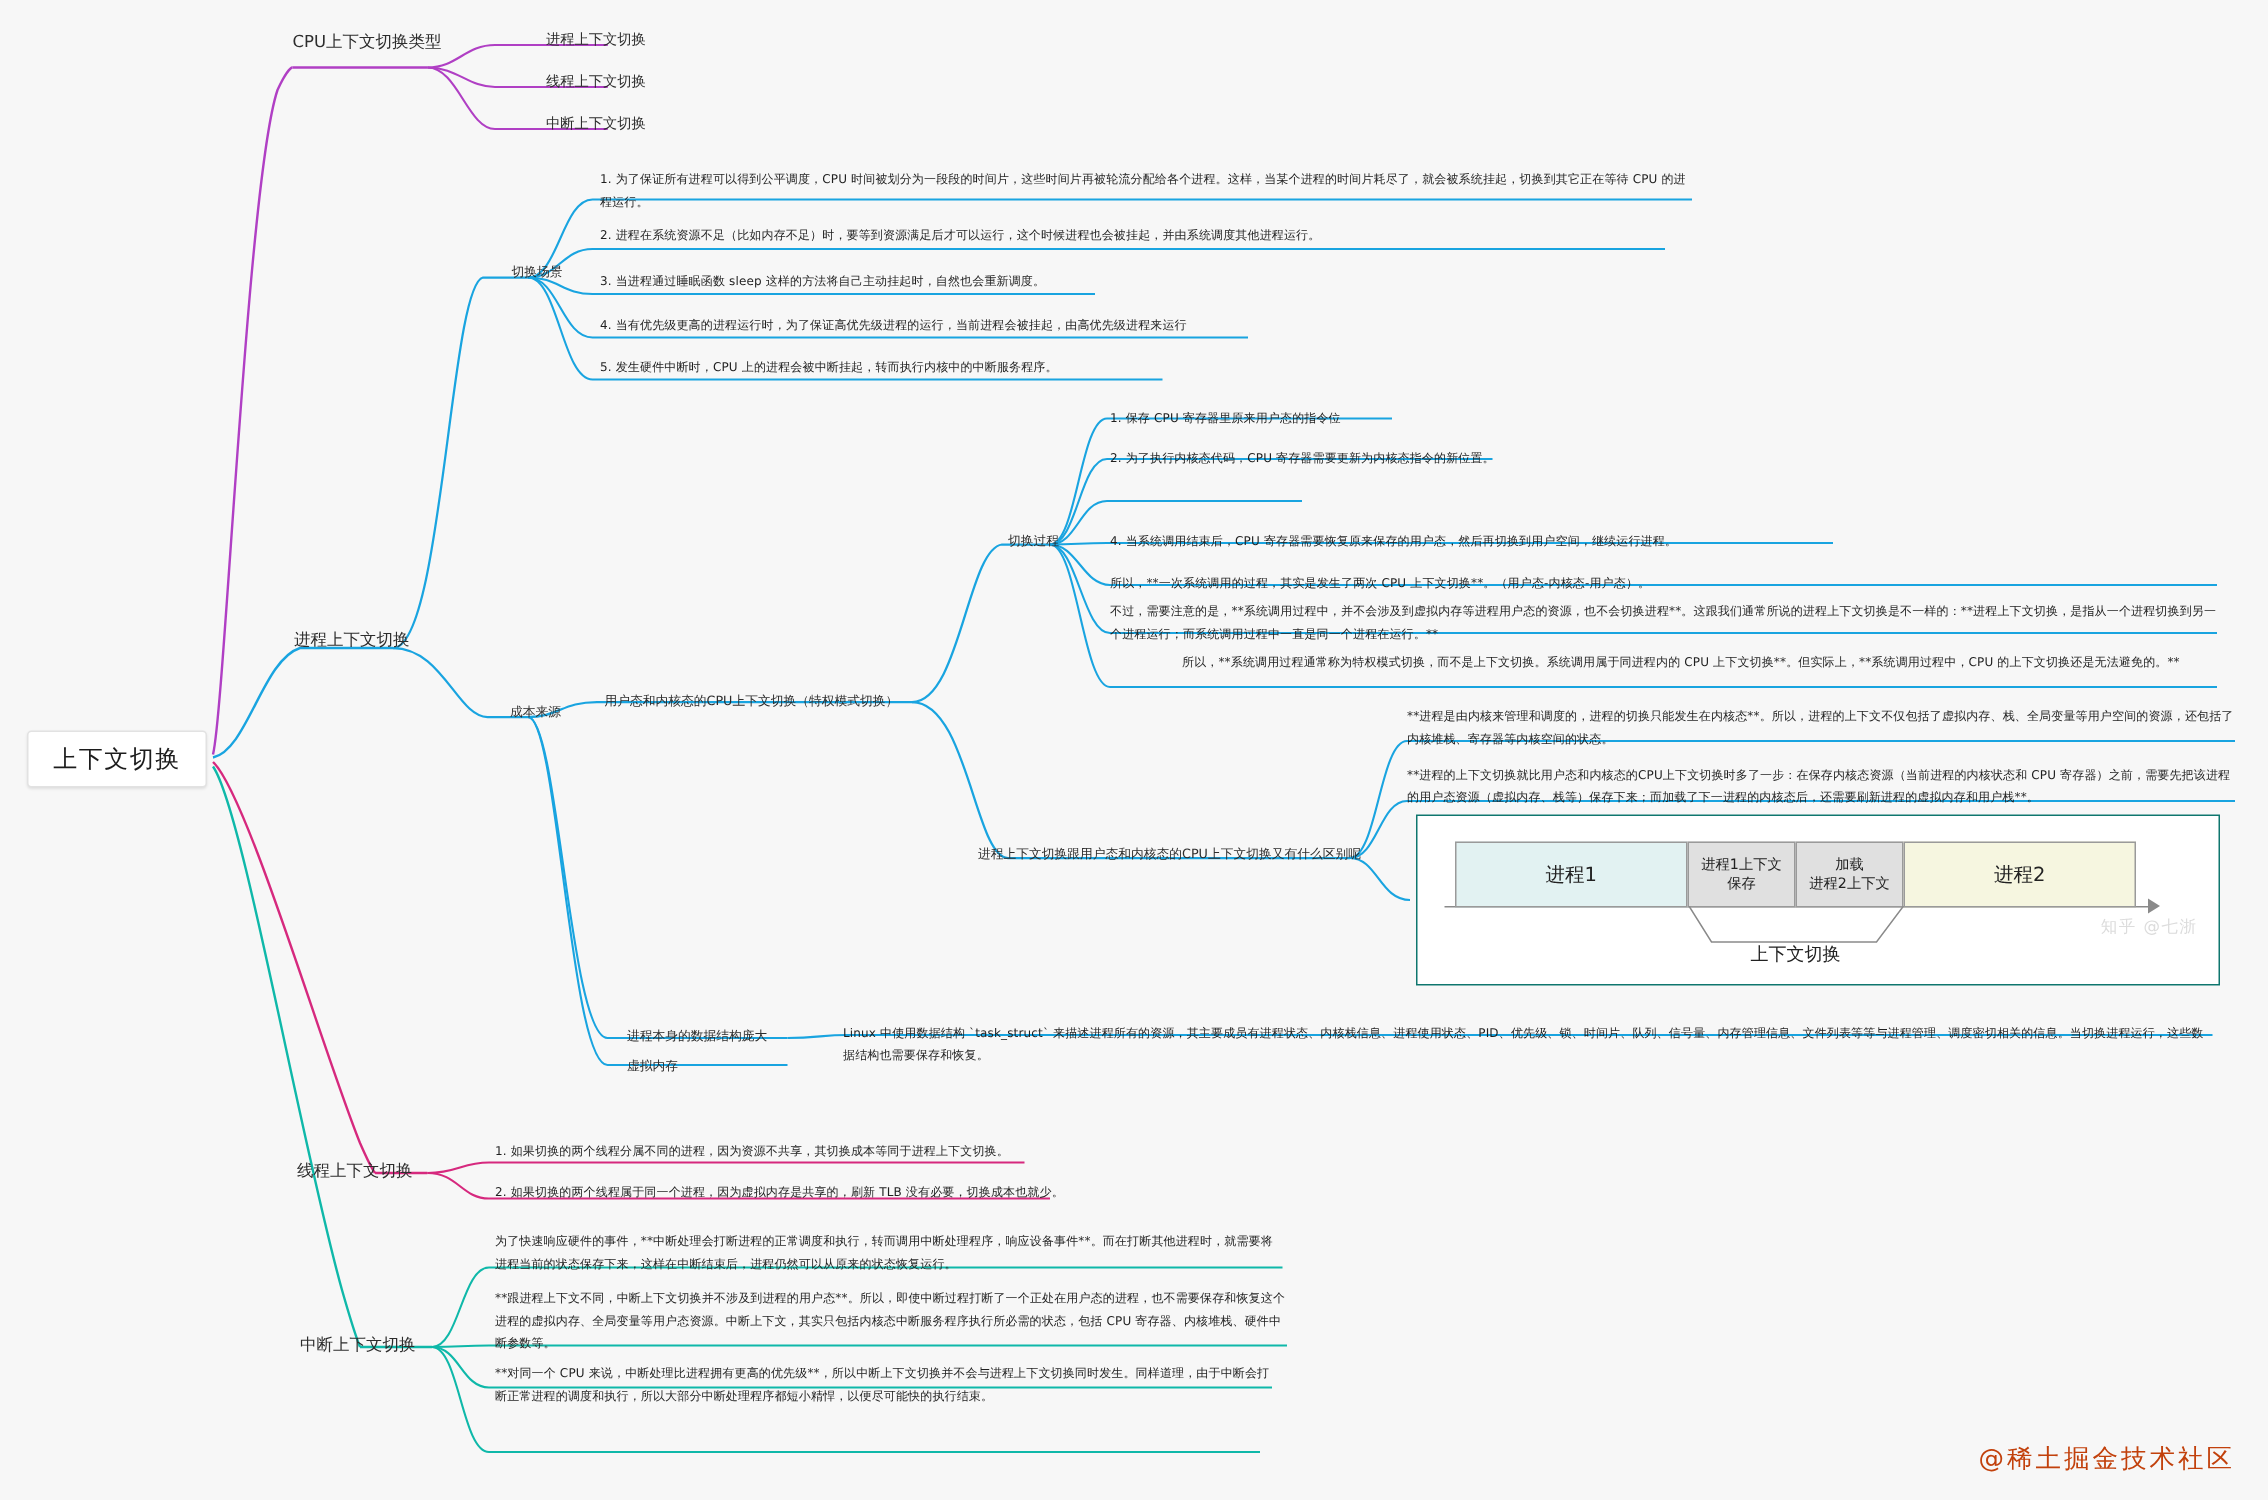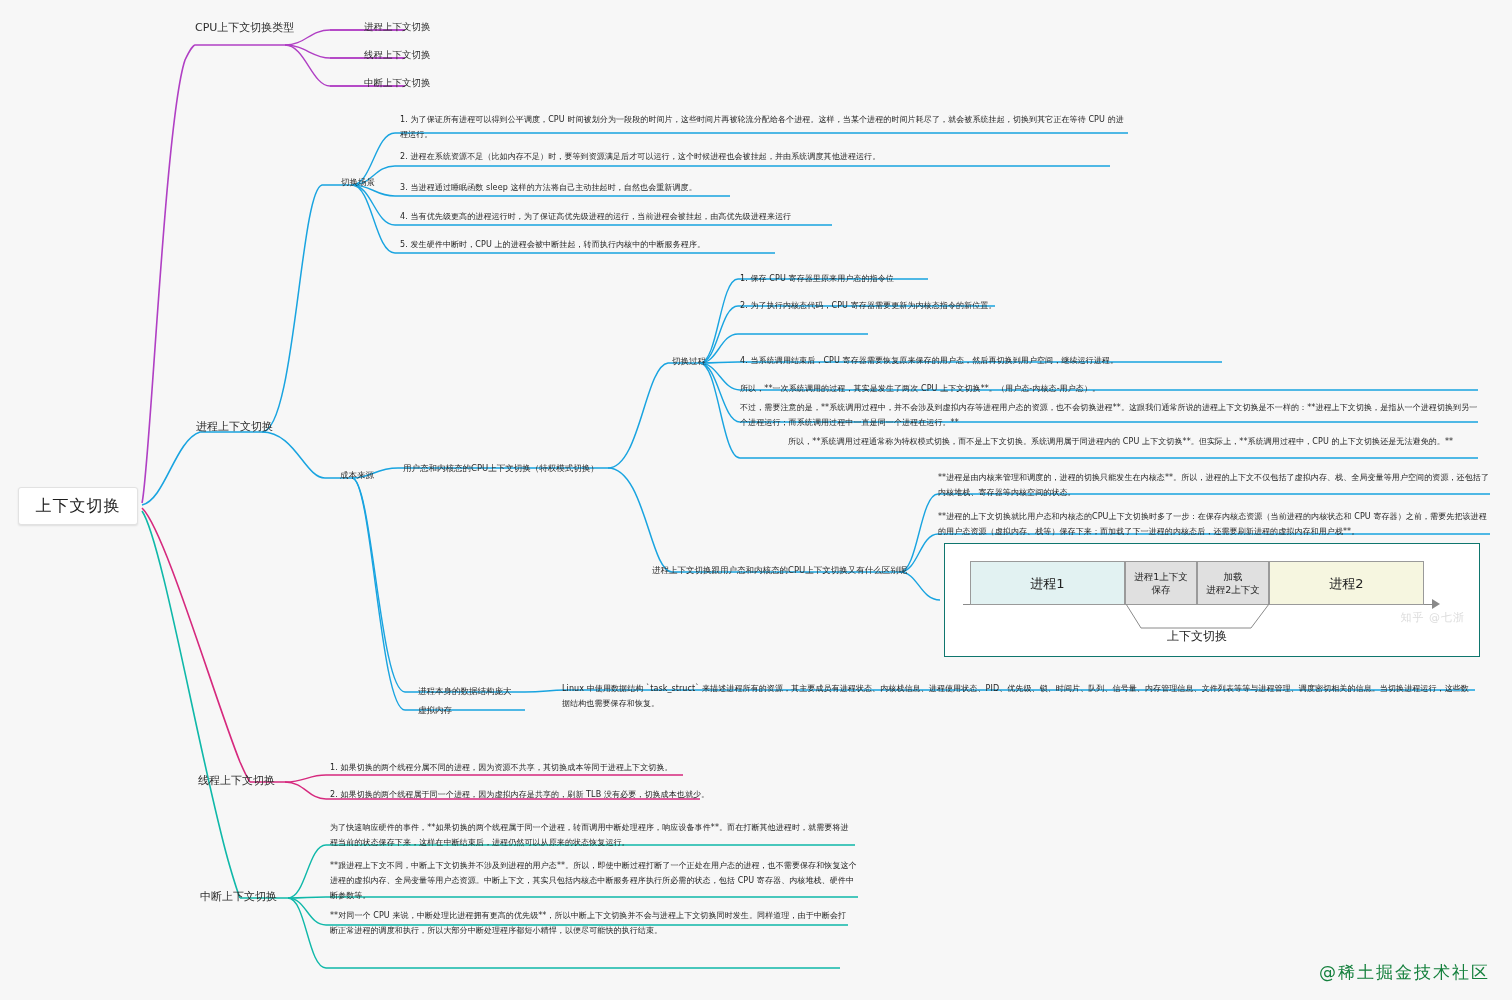--- a/index.html
+++ b/index.html
@@ -30,21 +30,21 @@
   .lbl.tiny{font-size:8.5px;}
 
   
   .para{
     font-size:8px;line-height:15px;color:#1f1f1f;
     text-align:left;letter-spacing:.1px;
   }
 
   .wm{
     position:absolute;right:22px;bottom:16px;
-    font-size:17px;color:#15803d;letter-spacing:2px;
+    font-size:17px;color:#c2410c;letter-spacing:2px;
     user-select:none;
   }
 
   
   .figure{
     position:absolute;left:944px;top:543px;width:534px;height:112px;
     background:#ffffff;border:1px solid #0f766e;
   }
   .fig-inner{position:absolute;inset:0;}
   .fig-axis{
@@ -251,21 +251,21 @@
     <span>1. 如果切换的两个线程分属不同的进程，因为资源不共享，其切换成本等同于进程上下文切换。</span>
   </div>
   <div class="node para" style="left:330px;top:787px;width:640px;">
     <span>2. 如果切换的两个线程属于同一个进程，因为虚拟内存是共享的，刷新 TLB 没有必要，切换成本也就少。</span>
   </div>
 
   <div class="node lbl" style="left:200px;top:889px;">
     <span>中断上下文切换</span>
   </div>
   <div class="node para" style="left:330px;top:820px;width:526px;">
-    <span>为了快速响应硬件的事件，**如果切换的两个线程属于同一个进程，转而调用中断处理程序，响应设备事件**。而在打断其他进程时，就需要将进程当前的状态保存下来，这样在中断结束后，进程仍然可以从原来的状态恢复运行。</span>
+    <span>为了快速响应硬件的事件，**中断处理会打断进程的正常调度和执行，转而调用中断处理程序，响应设备事件**。而在打断其他进程时，就需要将进程当前的状态保存下来，这样在中断结束后，进程仍然可以从原来的状态恢复运行。</span>
   </div>
   <div class="node para" style="left:330px;top:858px;width:528px;">
     <span>**跟进程上下文不同，中断上下文切换并不涉及到进程的用户态**。所以，即使中断过程打断了一个正处在用户态的进程，也不需要保存和恢复这个进程的虚拟内存、全局变量等用户态资源。中断上下文，其实只包括内核态中断服务程序执行所必需的状态，包括 CPU 寄存器、内核堆栈、硬件中断参数等。</span>
   </div>
   <div class="node para" style="left:330px;top:908px;width:518px;">
     <span>**对同一个 CPU 来说，中断处理比进程拥有更高的优先级**，所以中断上下文切换并不会与进程上下文切换同时发生。同样道理，由于中断会打断正常进程的调度和执行，所以大部分中断处理程序都短小精悍，以便尽可能快的执行结束。</span>
   </div>
 
   <div class="wm">@稀土掘金技术社区</div>
 </div>

